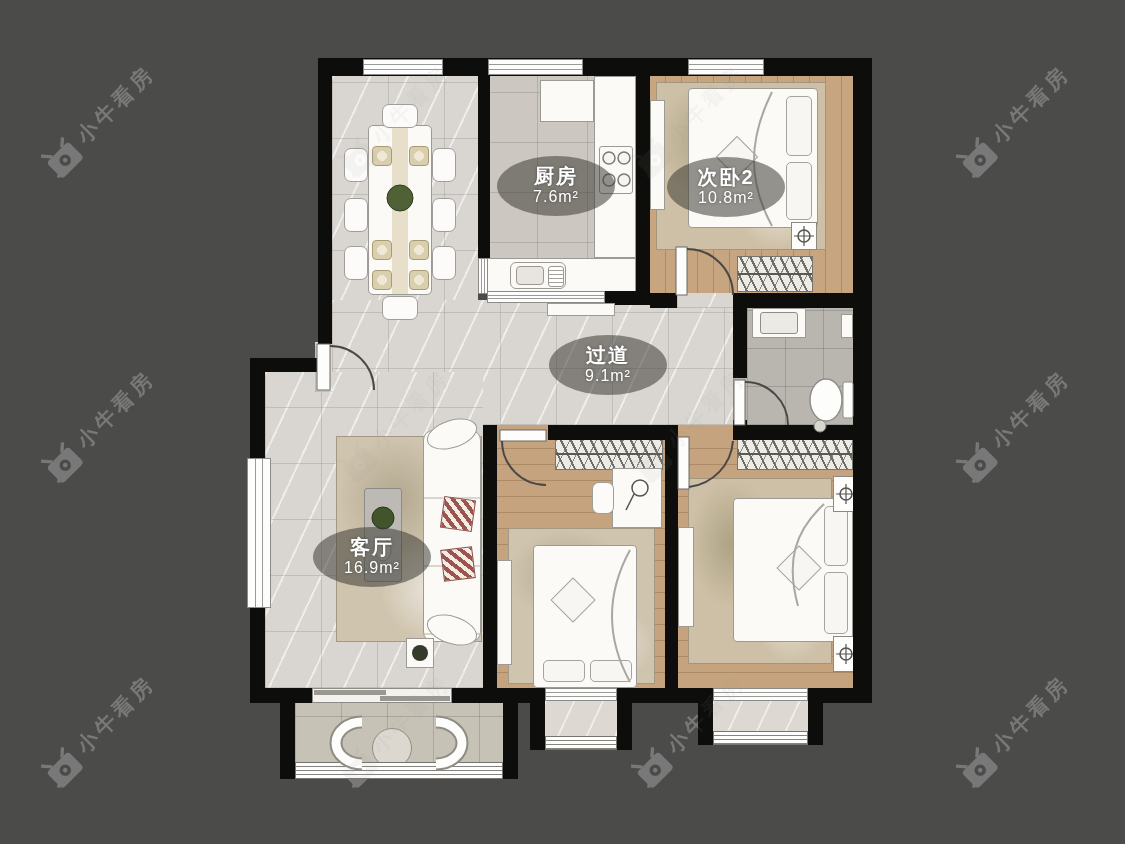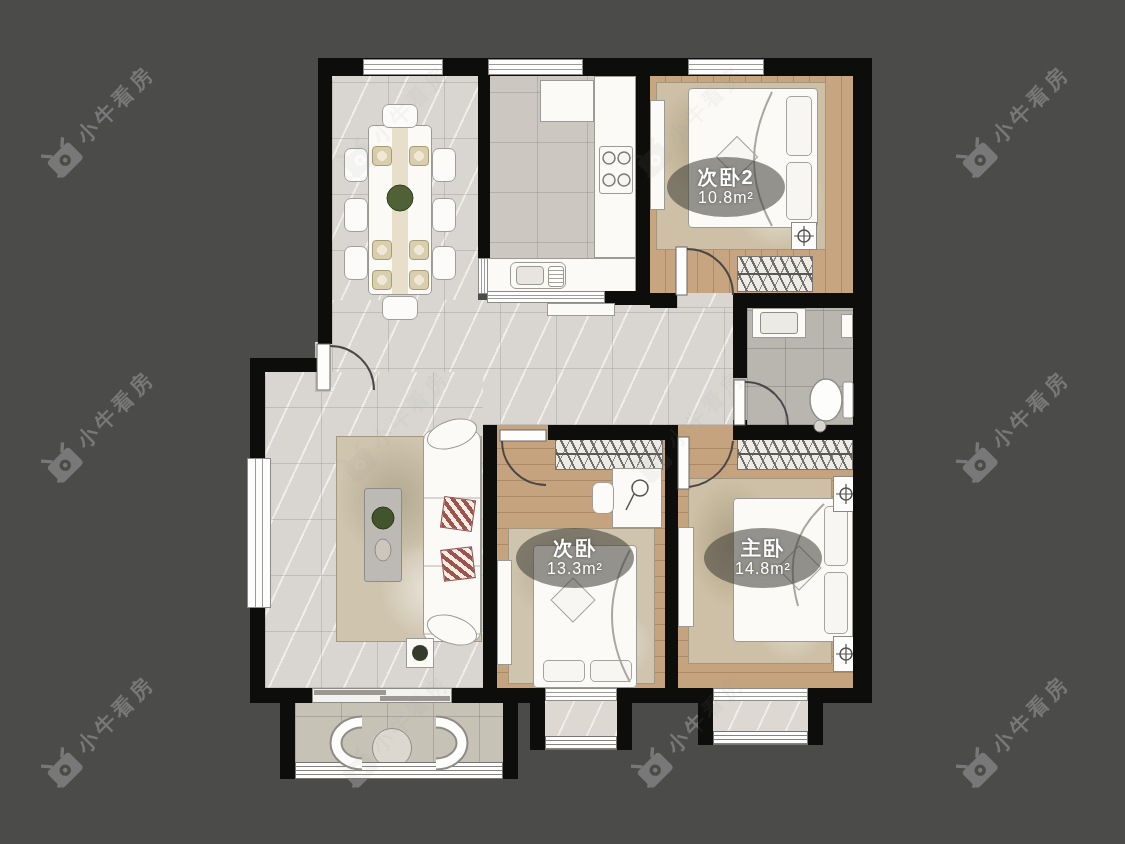--- a/index.html
+++ b/index.html
@@ -375,31 +375,35 @@
     <g>
       <path d="M362 722 A26 21 0 1 0 362 764" fill="none" stroke="#8f8c86" stroke-width="13"></path>
       <path d="M362 722 A26 21 0 1 0 362 764" fill="none" stroke="#fdfdfc" stroke-width="9"></path>
     </g>
     <g>
       <path d="M436 722 A26 21 0 1 1 436 764" fill="none" stroke="#8f8c86" stroke-width="13"></path>
       <path d="M436 722 A26 21 0 1 1 436 764" fill="none" stroke="#fdfdfc" stroke-width="9"></path>
     </g>
   </svg>
 
+  <div class="bubble" style="left:556px;top:186px">
+    <div class="rname">厨房</div>
+    <div class="rarea">7.6m²</div>
+  </div>
   <div class="bubble" style="left:726px;top:187px">
     <div class="rname">次卧2</div>
     <div class="rarea">10.8m²</div>
   </div>
-  <div class="bubble" style="left:575px;top:558px">
-    <div class="rname">次卧</div>
-    <div class="rarea">13.3m²</div>
-  </div>
-  <div class="bubble" style="left:763px;top:558px">
-    <div class="rname">主卧</div>
-    <div class="rarea">14.8m²</div>
+  <div class="bubble" style="left:608px;top:365px">
+    <div class="rname">过道</div>
+    <div class="rarea">9.1m²</div>
+  </div>
+  <div class="bubble" style="left:372px;top:557px">
+    <div class="rname">客厅</div>
+    <div class="rarea">16.9m²</div>
   </div>
 
   <div id="wm-over">
       <div class="wm wm-over" style="left: 100px; top: 120px;">
         <svg width="38" height="38" viewBox="0 0 40 40">
           <path d="M8 12 h24 a4 4 0 0 1 4 4 v16 a4 4 0 0 1 -4 4 h-24 a4 4 0 0 1 -4 -4 v-16 a4 4 0 0 1 4 -4 Z M20 18 a6 6 0 1 0 0.01 0 Z" fill="currentColor" fill-rule="evenodd"></path>
           <circle cx="20" cy="24" r="2.4" fill="currentColor"></circle>
           <path d="M5 3 L13 12 M35 5 L27 12 M2 32 l7 -4" stroke="currentColor" stroke-width="3.5" fill="none"></path>
         </svg>
         <span>小牛看房</span>

